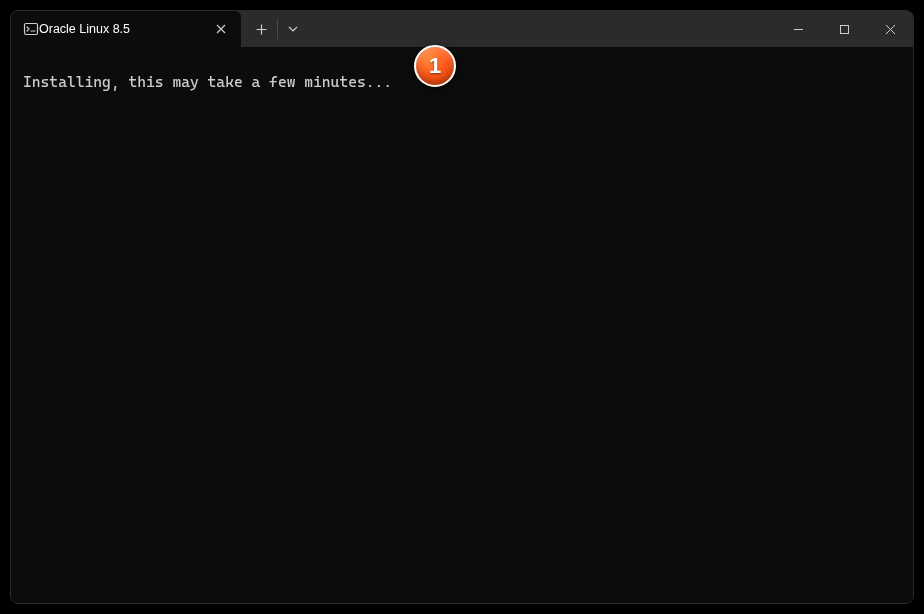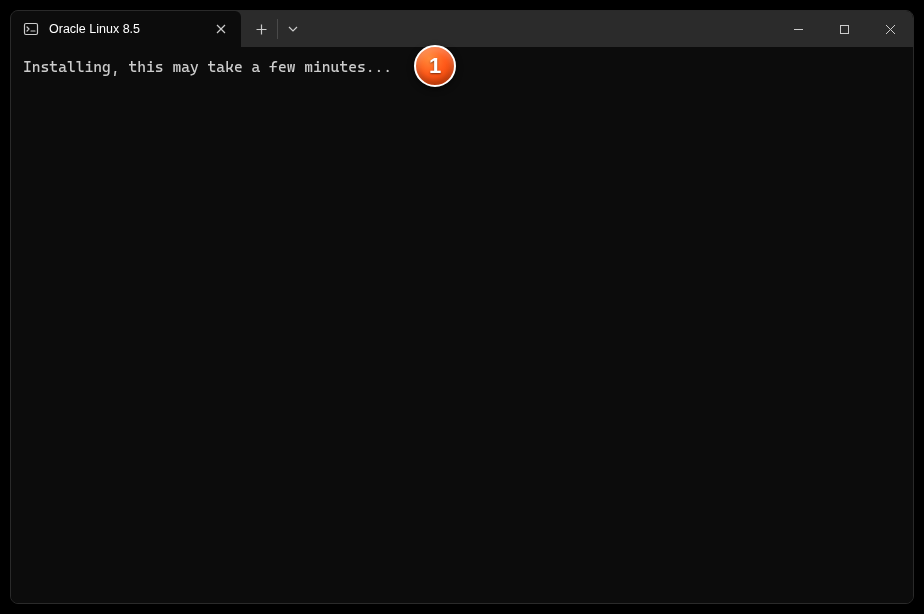--- a/index.html
+++ b/index.html
@@ -38,21 +38,20 @@
       display: flex;
       align-items: stretch;
       flex-shrink: 0;
     }
     .tab {
       display: flex;
       align-items: center;
       background: #0c0c0c;
       border-top-right-radius: 6px;
       padding: 0 10px 0 12px;
-      gap: 10px;
       min-width: 230px;
       position: relative;
     }
     .tab-icon {
       width: 16px;
       height: 16px;
       display: flex;
       align-items: center;
       justify-content: center;
     }
@@ -126,20 +125,21 @@
       height: 11px;
     }
     .terminal-content {
       flex: 1;
       background: #0c0c0c;
       padding: 10px 12px;
       font-family: 'Cascadia Mono', 'Consolas', monospace;
       font-size: 15px;
       color: #cccccc;
       position: relative;
+      margin-top: 15px;
     }
     .terminal-line {
       white-space: pre;
       line-height: 1.4;
     }
     .annotation-badge {
       position: absolute;
       width: 42px;
       height: 42px;
       border-radius: 50%;

